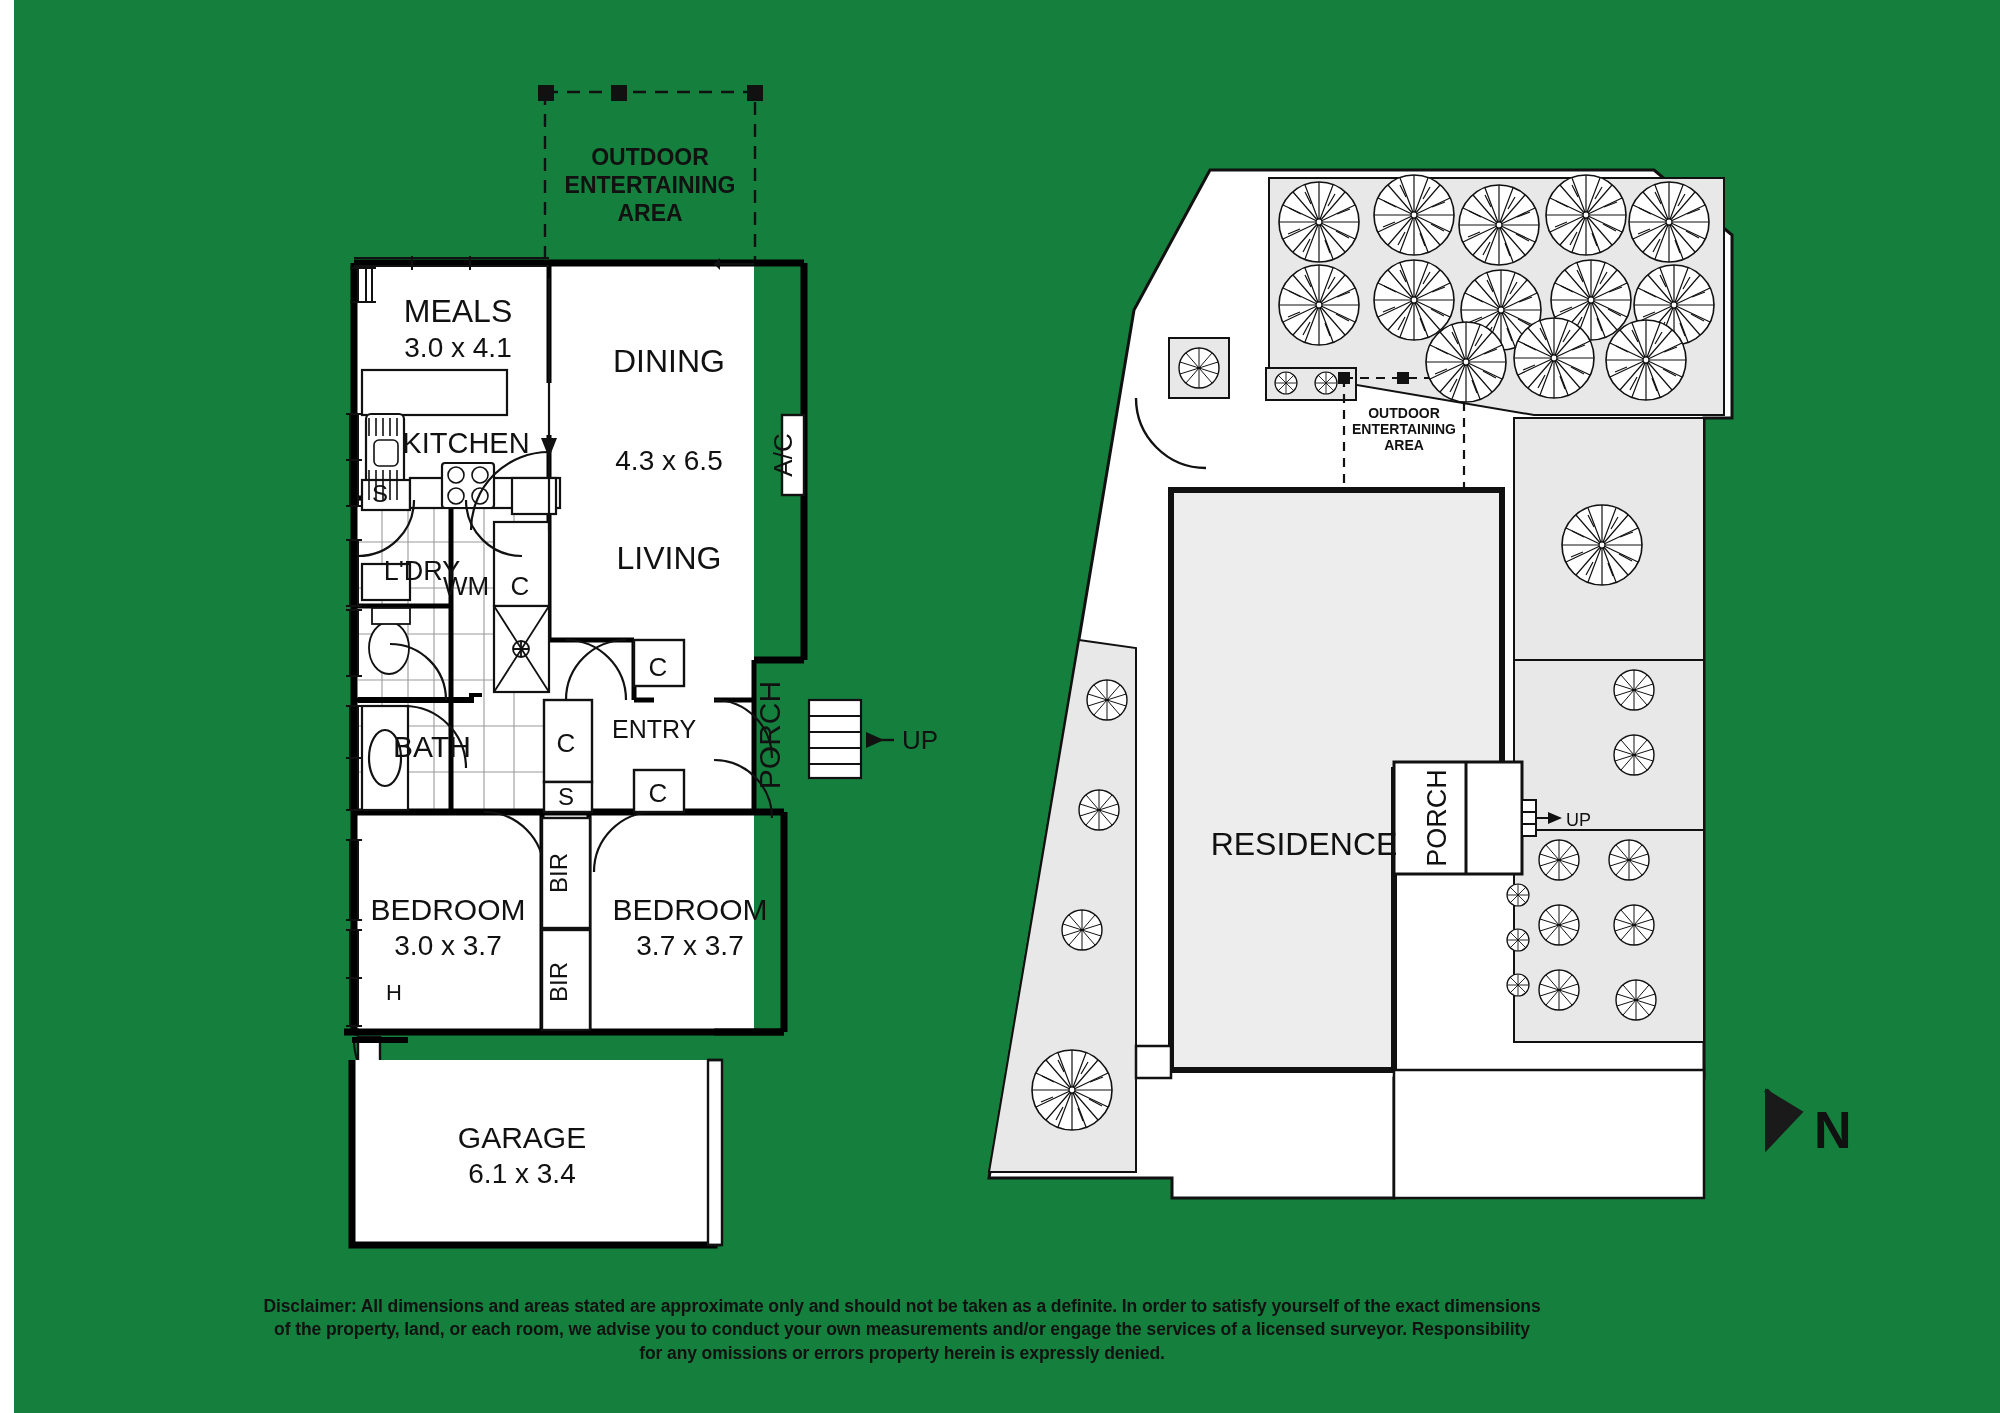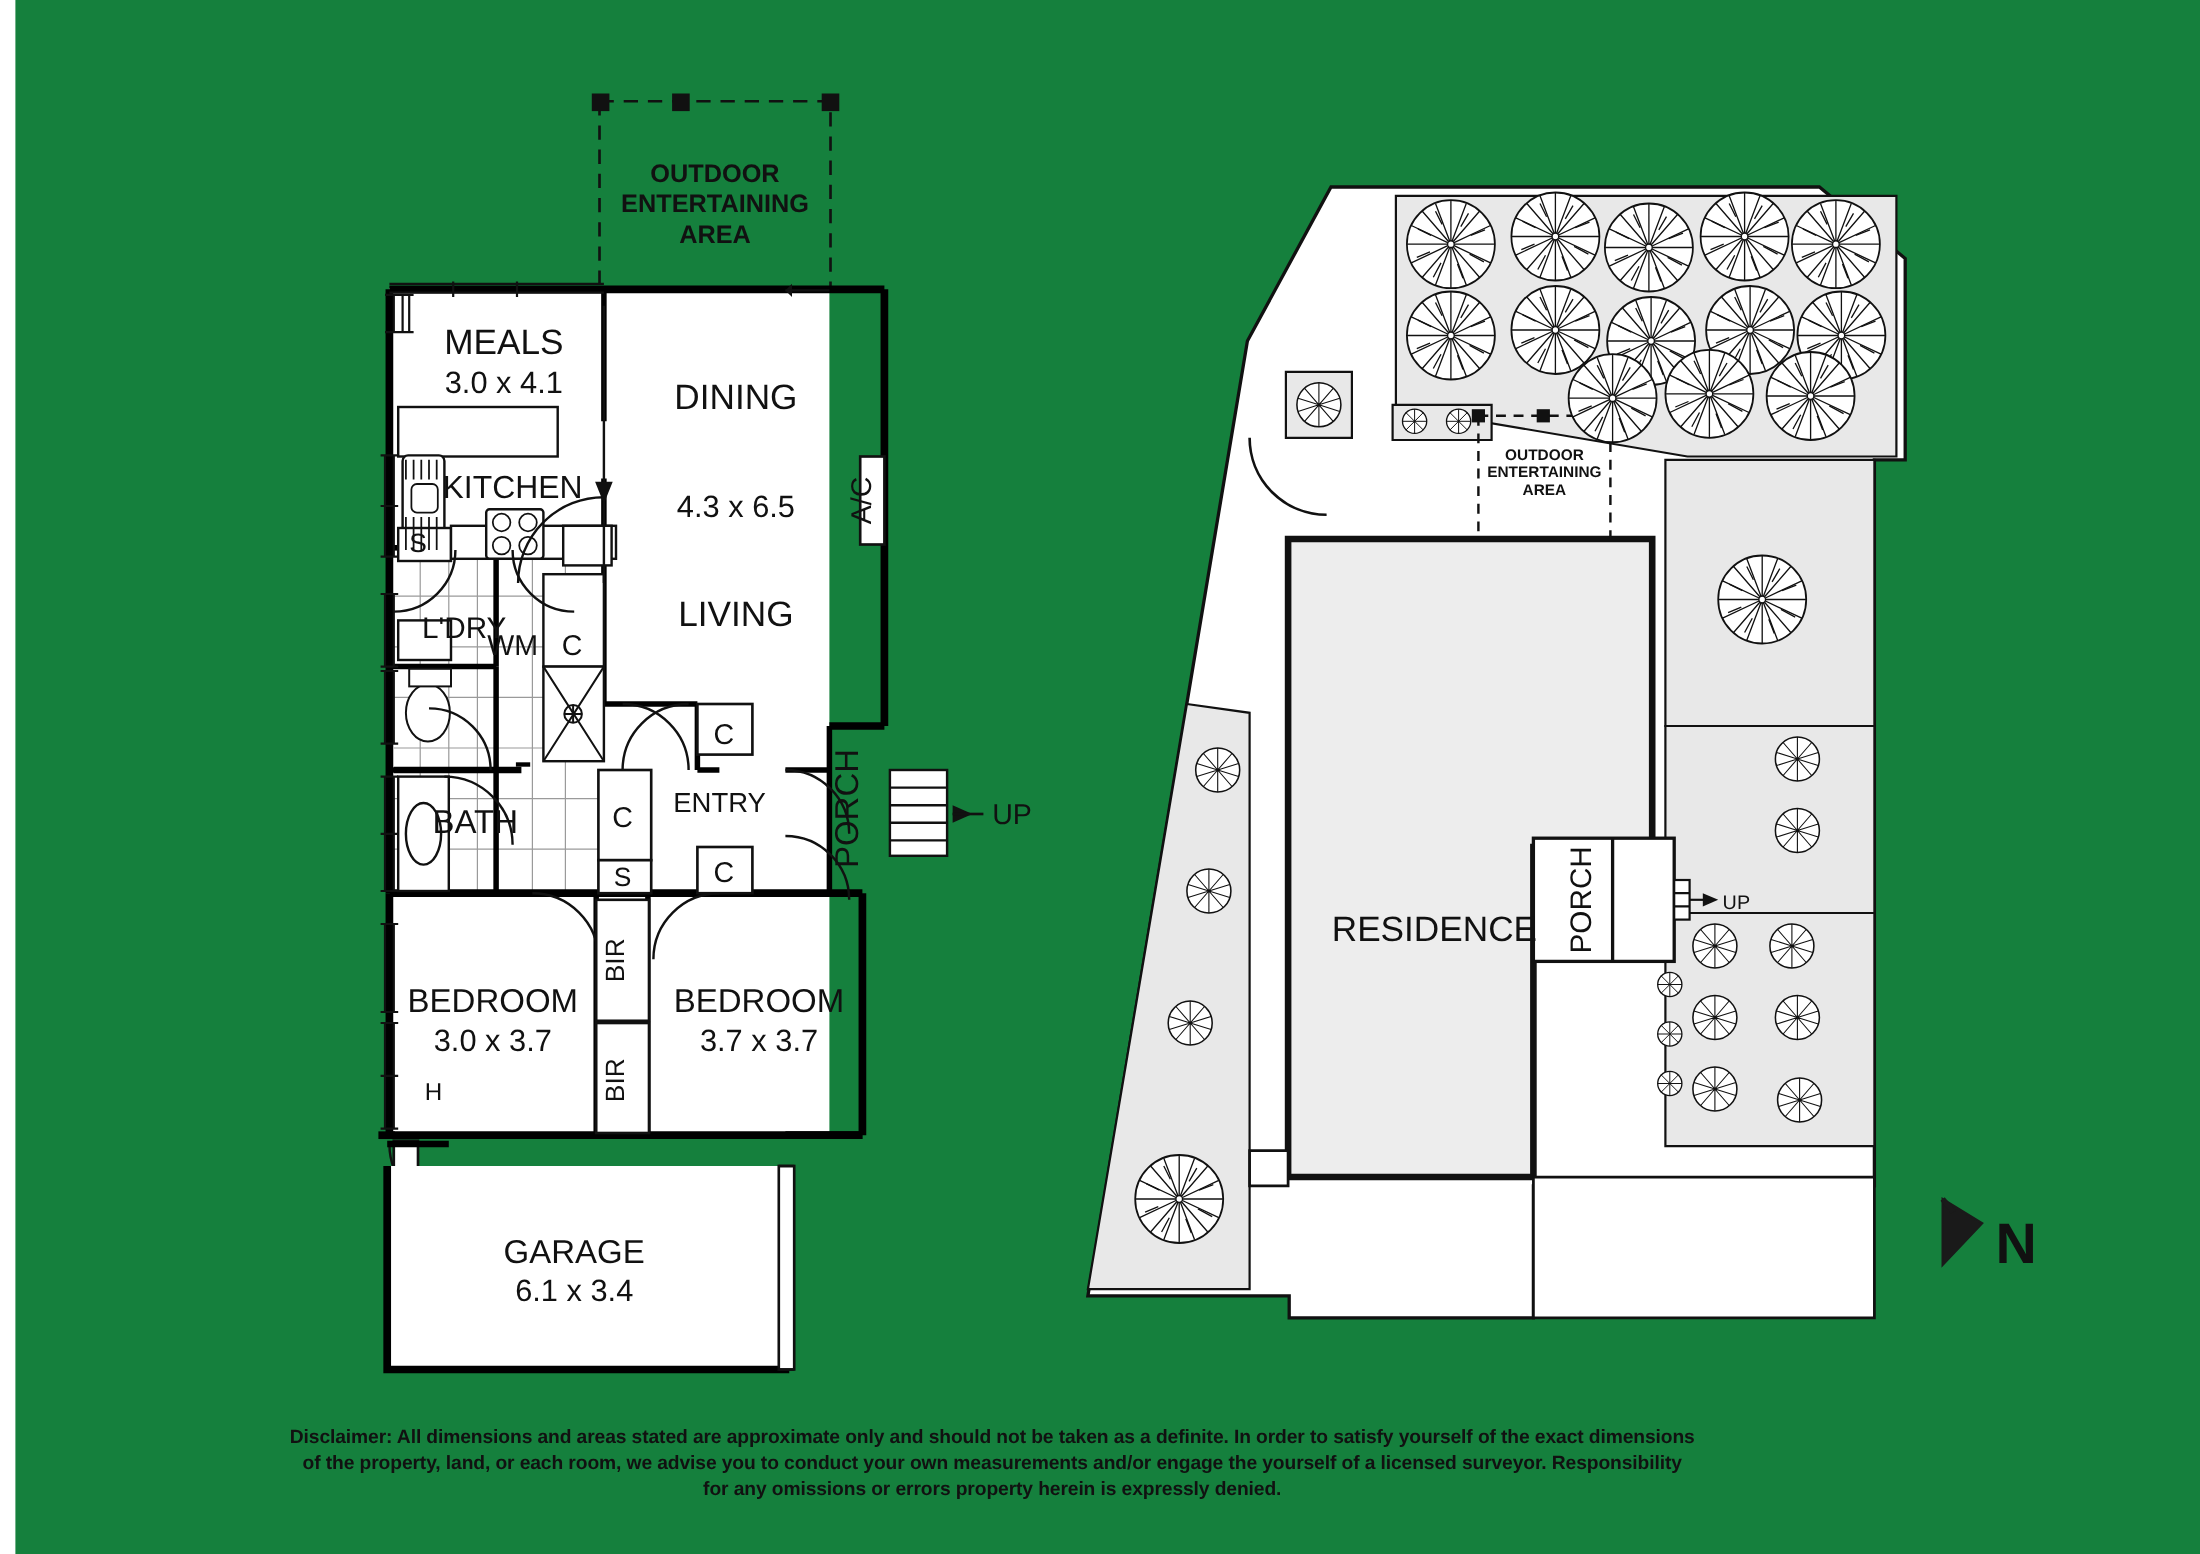--- a/index.html
+++ b/index.html
@@ -463,17 +463,17 @@
   <g>
     <path d="M1752 1090 L1752 1150 L1788 1112 Z" fill="#1a1a1a" stroke="#1a1a1a" stroke-width="2"></path>
     <path d="M1752 1090 L1762 1102" fill="none" stroke="#1a1a1a" stroke-width="5"></path>
     <text x="1800" y="1148" font-size="52" font-weight="bold" font-family="Liberation Serif, serif">N</text>
   </g>
 
 </svg>
 
 <div class="disclaimer">
   <div>Disclaimer: All dimensions and areas stated are approximate only and should not be taken as a definite. In order to satisfy yourself of the exact dimensions</div>
-  <div>of the property, land, or each room, we advise you to conduct your own measurements and/or engage the yourself of a licensed surveyor. Responsibility</div>
+  <div>of the property, land, or each room, we advise you to conduct your own measurements and/or engage the services of a licensed surveyor. Responsibility</div>
   <div>for any omissions or errors property herein is expressly denied.</div>
 </div>
 
 </div>
 
 </body></html>

